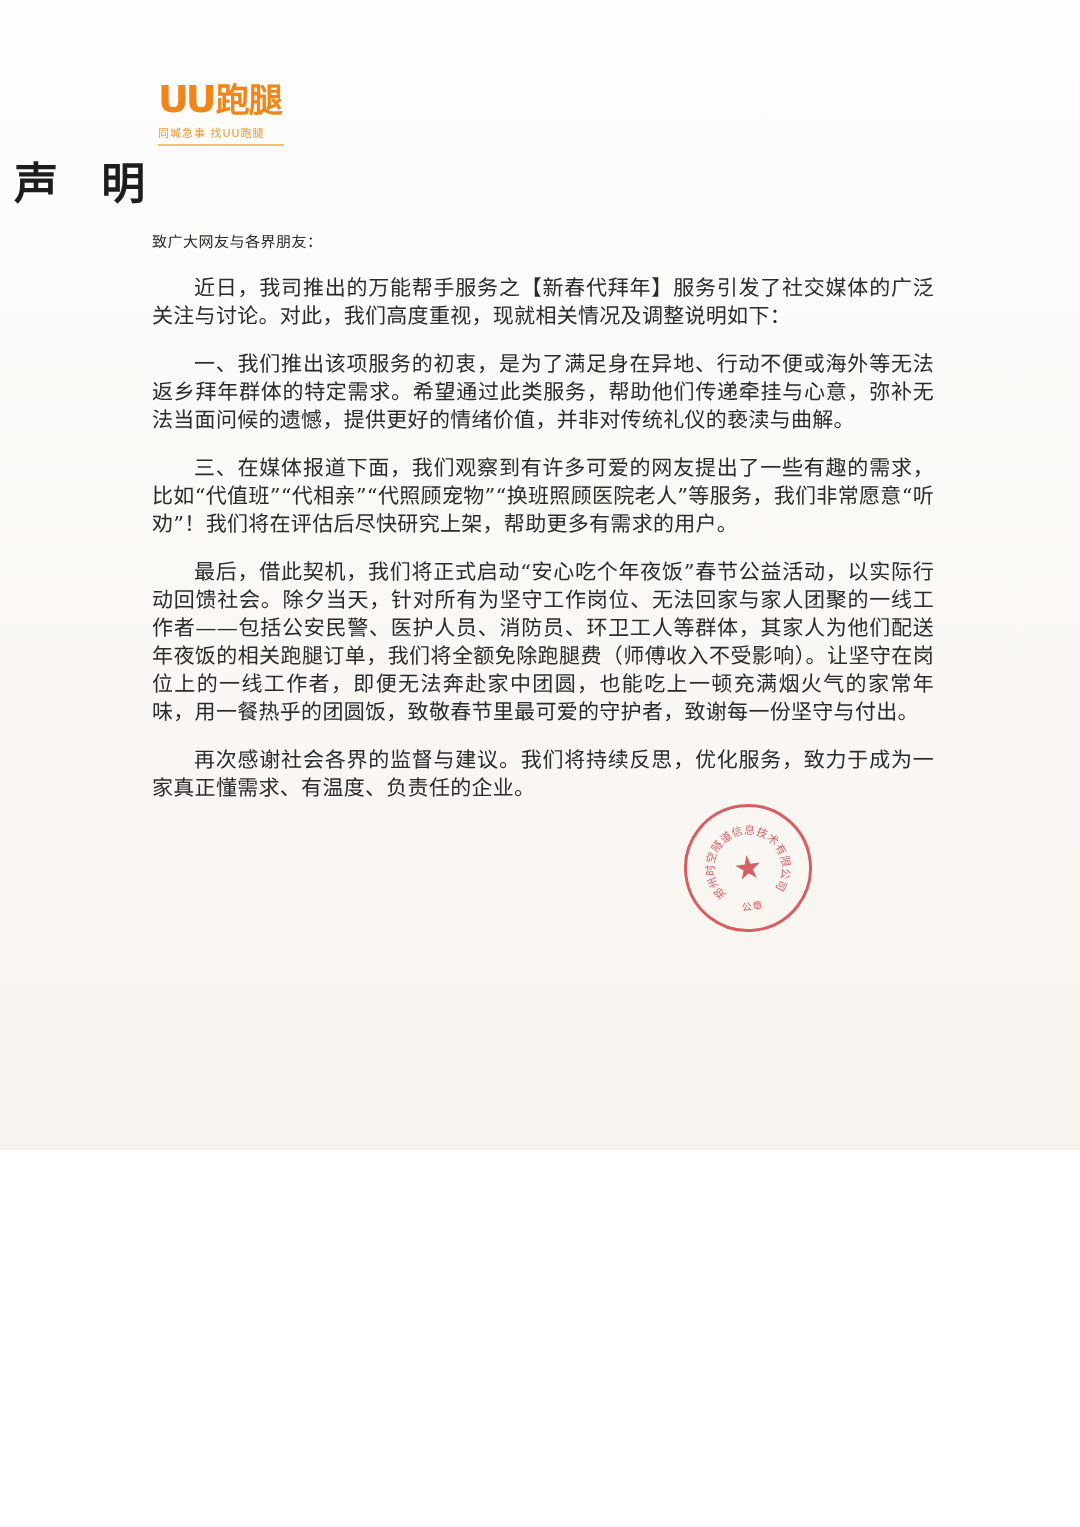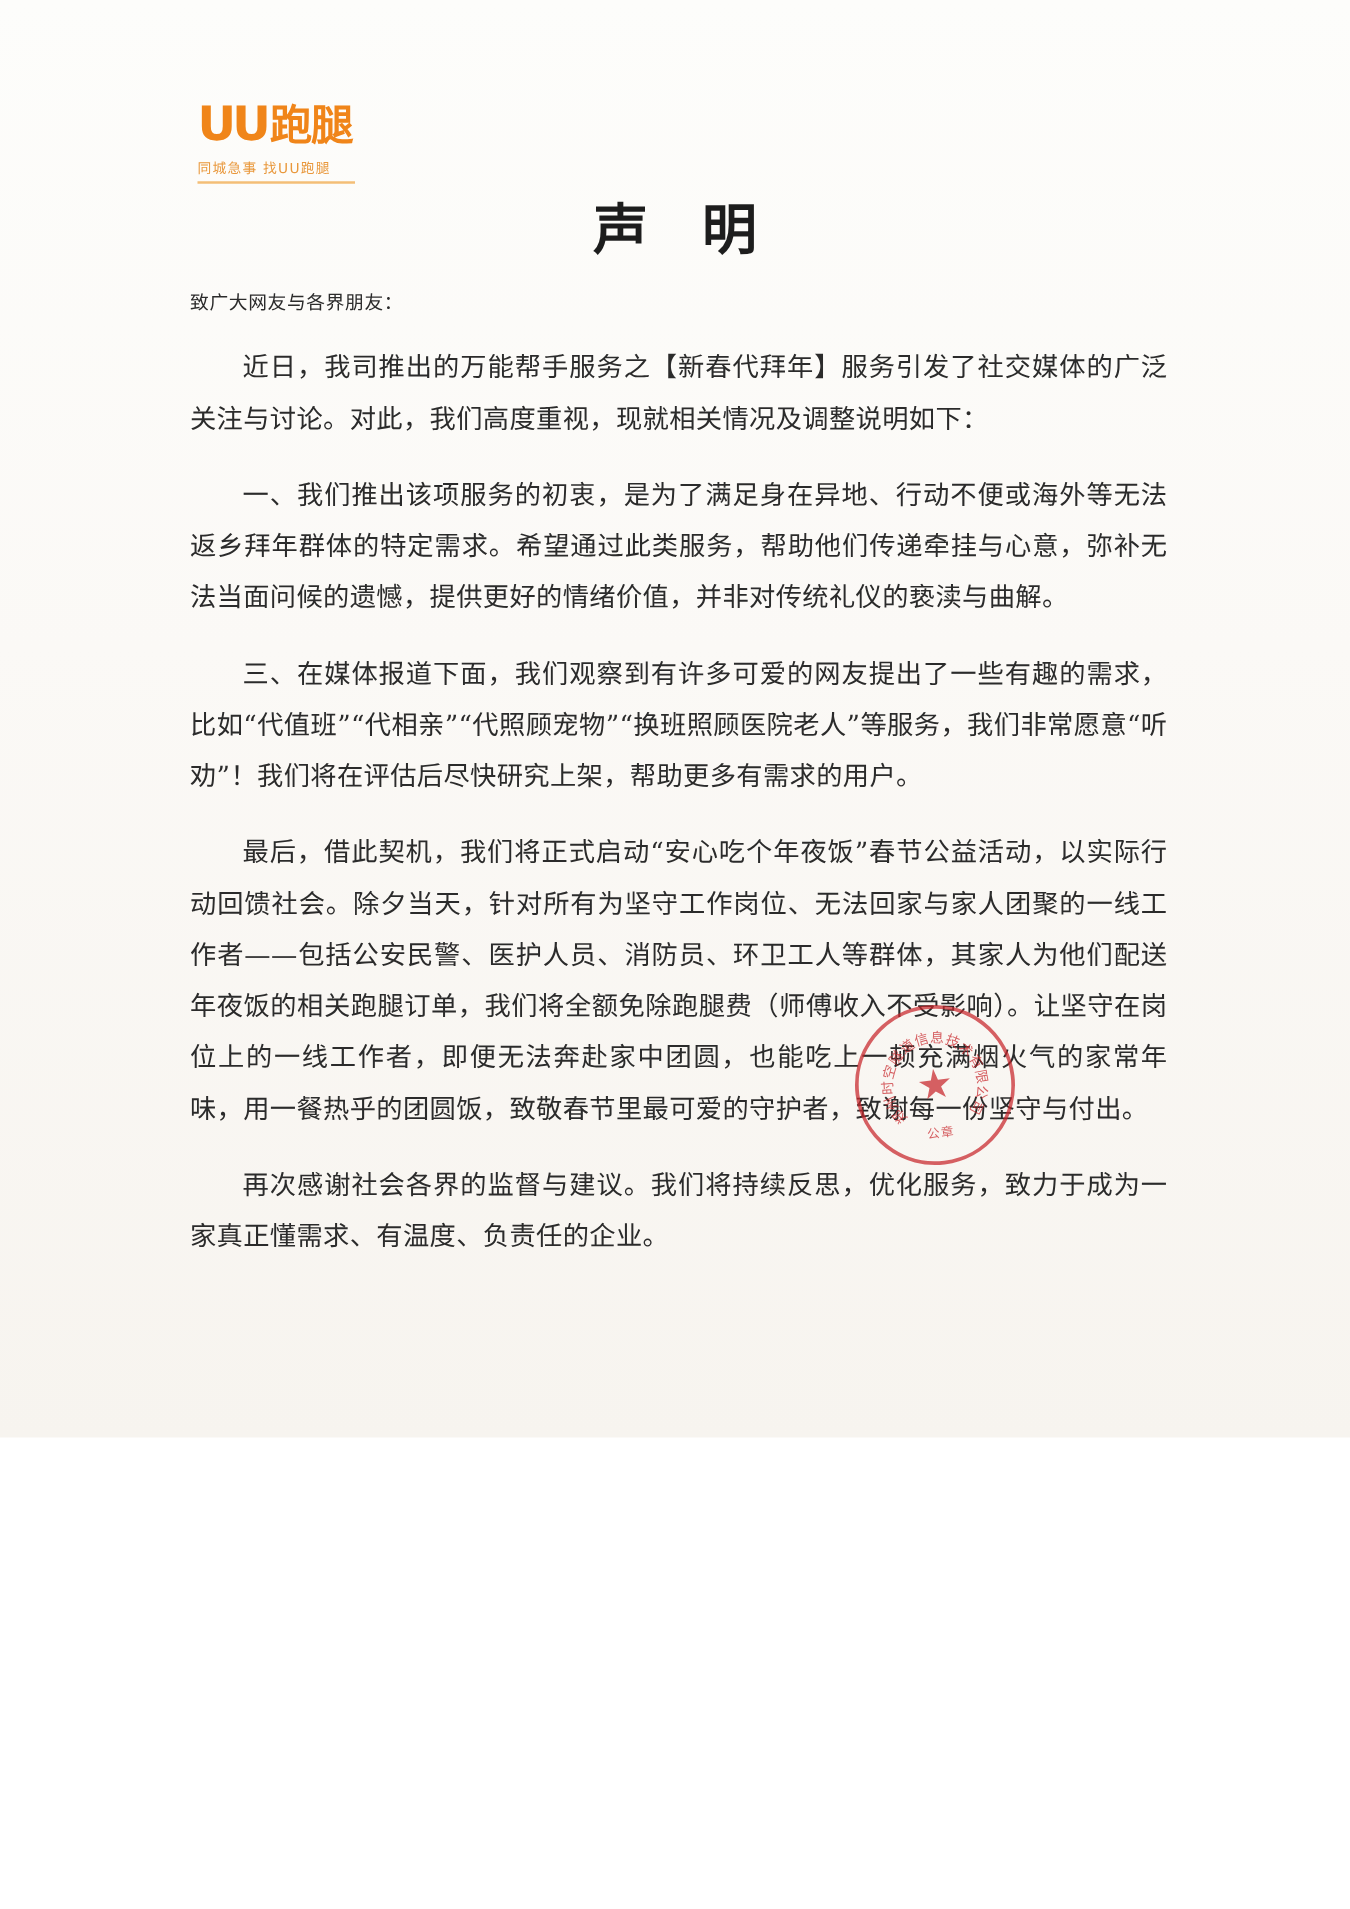--- a/index.html
+++ b/index.html
@@ -63,21 +63,20 @@
     margin-top: 4px;
     opacity: .75;
   }
 
   
   .doc-title {
     position: absolute;
     left: 0;
     right: 0;
     top: 148px;
-    text-align: center;
     font-size: 44px;
     font-weight: 700;
     letter-spacing: 14px;
     text-indent: 14px;
     color: #1d1d1d;
     font-family: "DejaVu Serif", "Liberation Serif", serif;
   }
 
   
   .body-wrap {
@@ -87,21 +86,21 @@
     width: 782px;
   }
   .salutation {
     font-size: 15px;
     line-height: 40px;
     letter-spacing: .5px;
     margin-bottom: 12px;
   }
   p.para {
     font-size: 21px;
-    line-height: 41px;
+    line-height: 28px;
     letter-spacing: .3px;
     text-indent: 2em;
     margin: 0 0 20px 0;
     text-align: justify;
     text-justify: inter-ideograph;
   }
 
   
   .signature {
     position: absolute;

